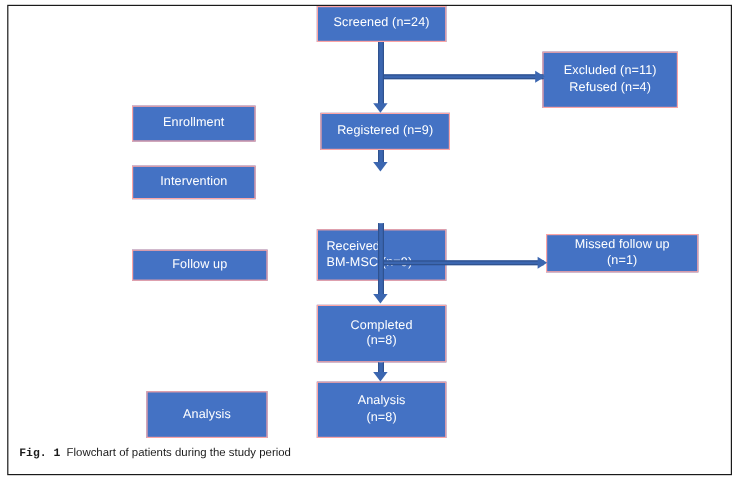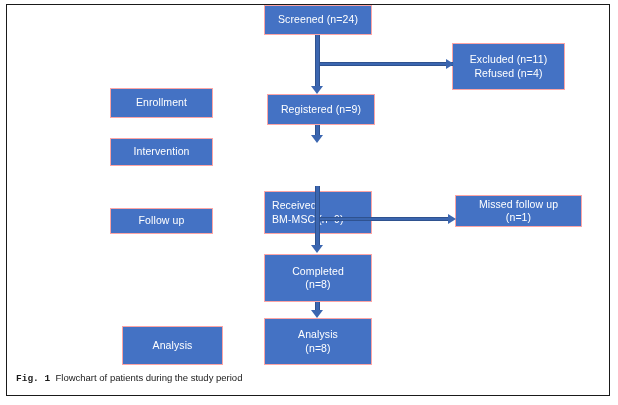--- a/index.html
+++ b/index.html
@@ -106,21 +106,21 @@
 
 <div id="figure-root">
 
   <div id="figure-frame"></div>
 
 
   <div class="node" style="left:110px; top:88px; width:103px; height:30px;text-align:right;">Enrollment</div>
 
   <div class="node" style="left:110px; top:138px; width:103px; height:28px;">Intervention</div>
 
-  <div class="node" style="left:110px; top:208px; width:103px; height:26px;">Follow up</div>
+  <div class="node" style="left:110px; top:208px; width:113px; height:26px;">Follow up</div>
 
   <div class="node" style="left:122px; top:326px; width:101px; height:39px;">Analysis</div>
 
   <div class="node" style="left:264px; top:5px; width:108px; height:30px;">Screened (n=24)</div>
 
   <div class="node" style="left:248px; top:94px; width:108px; height:31px;margin-left:19px;">Registered (n=9)</div>
 
   <div class="node left-text" style="left:264px; top:143px; width:108px; height:43px;margin-top:48px;">Received
 BM-MSC (n=9)</div>
 

